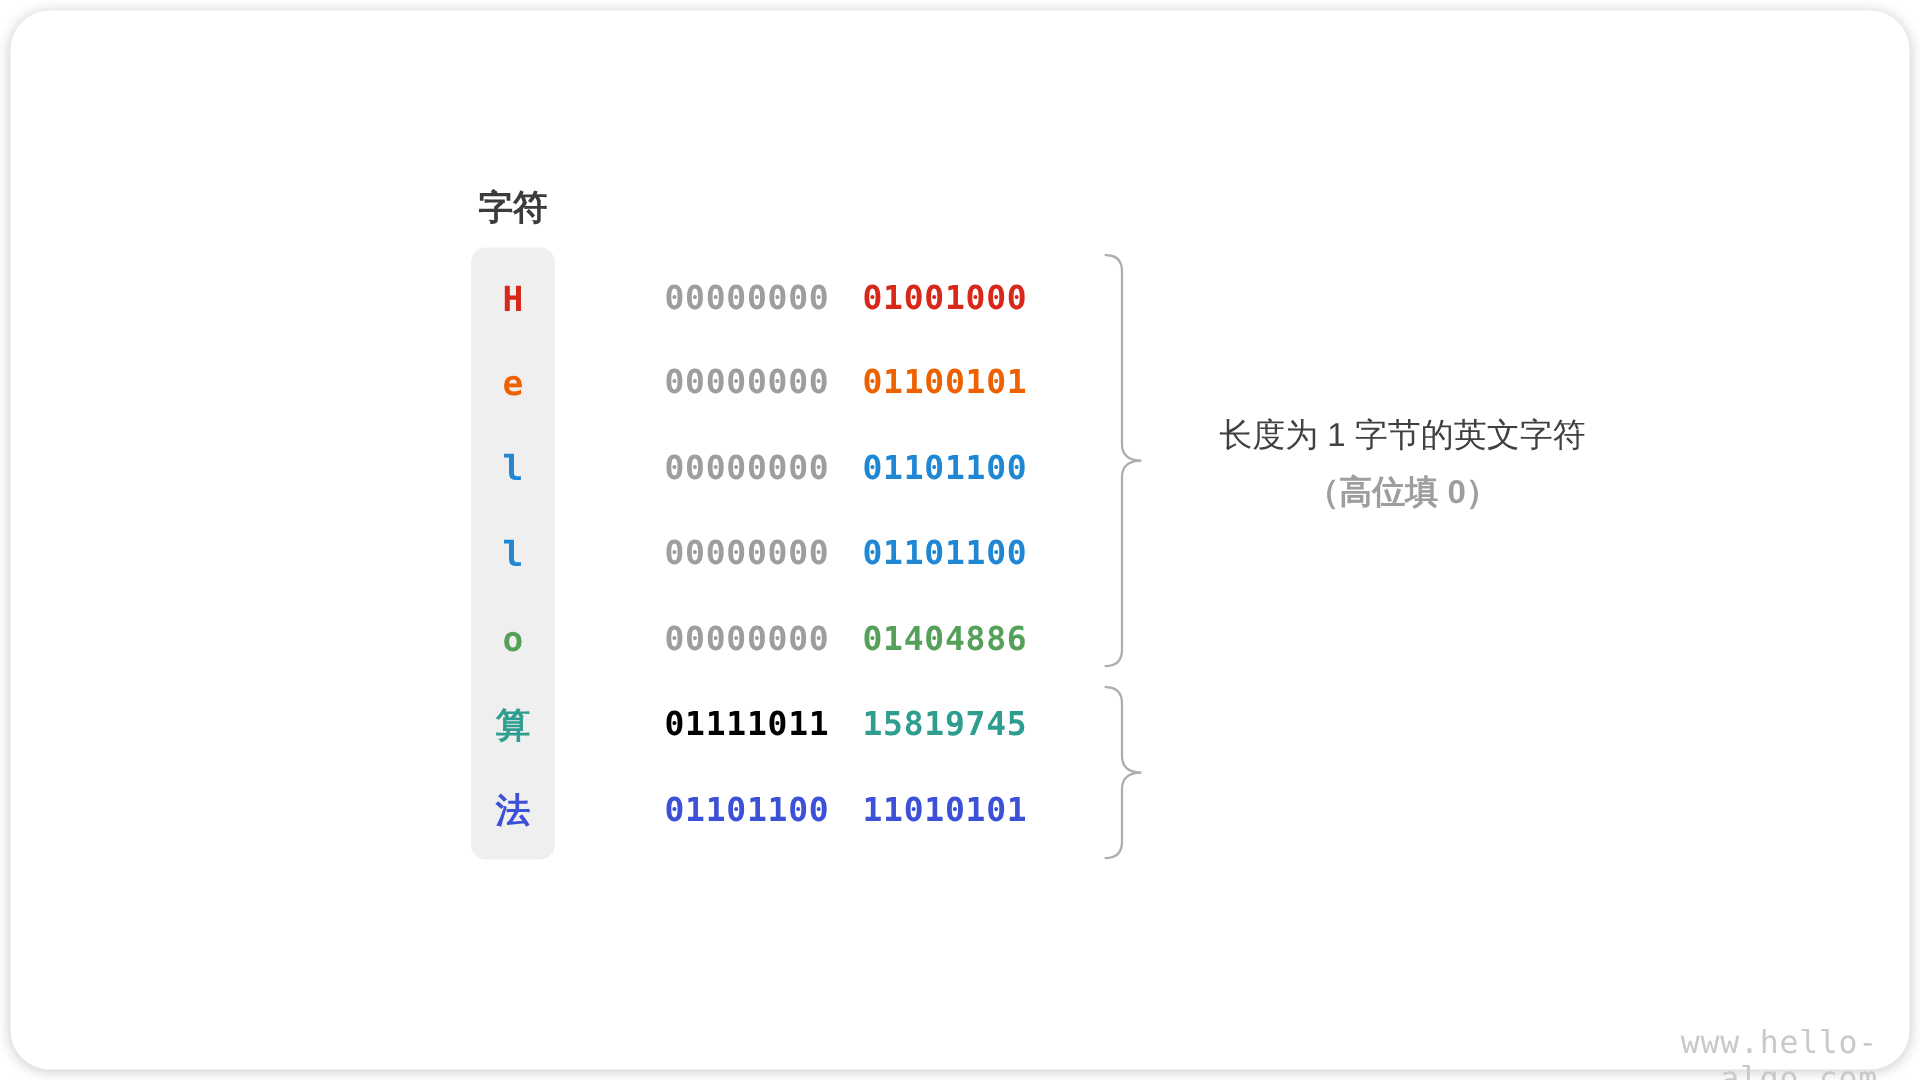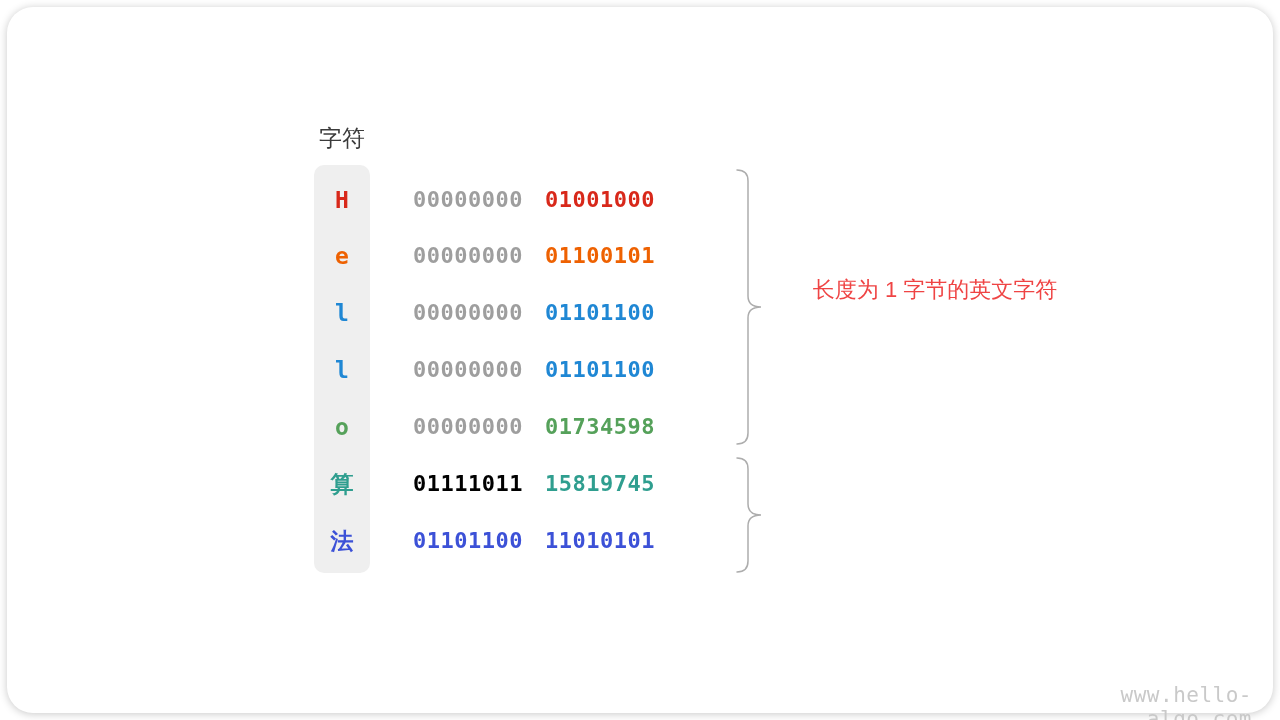--- a/index.html
+++ b/index.html
@@ -18,49 +18,49 @@
     box-shadow: 0 1px 9px rgba(0,0,0,0.22);
   }
   .abs { position: absolute; }
 
   .char-col-bg {
     left: 307px; top: 158px;
     width: 56px; height: 408px;
     background: #efefef;
     border-radius: 10px;
   }
-  .hdr { font-weight: normal; color: #3b3b3b; }
+  .hdr { font-weight: bold; color: #3b3b3b; }
   .hdr-char {
     left: 307px; top: 116px; width: 56px;
     text-align: center; font-size: 23px;
     line-height: 30px;
   }
   .hdr-unicode {
     left: 505px; top: 115px; width: 140px;
     font-family: "DejaVu Sans Mono", monospace;
     font-size: 23px; letter-spacing: 1px;
     line-height: 30px;
   }
   .char-cell {
     left: 307px; width: 56px; height: 30px;
     text-align: center; line-height: 30px;
     font-family: "DejaVu Sans Mono", "Liberation Sans", sans-serif;
     font-weight: bold; font-size: 23px;
   }
   .bin-row {
-    left: 406px; height: 30px; line-height: 30px;
+    left: 436px; height: 30px; line-height: 30px;
     font-family: "DejaVu Sans Mono", monospace;
     font-weight: bold; font-size: 22px;
     letter-spacing: 0.5px; white-space: pre;
   }
   .bin-row .byte1 { margin-right: 22px; }
 
   .ann-line {
     width: 320px; text-align: center;
-    font-size: 22px; color: #ef4444;
+    font-size: 22px; color: #404040;
     line-height: 28px;
   }
   .ann-sub { color: #9e9e9e; font-weight: bold; }
 
   .brace-svg { position: absolute; overflow: visible; }
   .brace-path {
     stroke: #adadad; fill: none;
     stroke-width: 1.5; stroke-linecap: round;
   }
 
@@ -85,34 +85,35 @@
   <div id="rows-container">
       <div class="abs char-cell" style="top: 178px; color: rgb(216, 40, 26);">H</div>
       <div class="abs bin-row" style="top: 178px;"><span class="byte1" style="color: rgb(158, 158, 158);">00000000</span><span class="byte2" style="color: rgb(216, 40, 26);">01001000</span></div>
       <div class="abs char-cell" style="top: 234px; color: rgb(238, 97, 1);">e</div>
       <div class="abs bin-row" style="top: 234px;"><span class="byte1" style="color: rgb(158, 158, 158);">00000000</span><span class="byte2" style="color: rgb(238, 97, 1); text-align: center;">01100101</span></div>
       <div class="abs char-cell" style="top: 291px; color: rgb(31, 135, 212);">l</div>
       <div class="abs bin-row" style="top: 291px;"><span class="byte1" style="color: rgb(158, 158, 158);">00000000</span><span class="byte2" style="color: rgb(31, 135, 212);">01101100</span></div>
       <div class="abs char-cell" style="top: 348px; color: rgb(31, 135, 212);">l</div>
       <div class="abs bin-row" style="top: 348px;"><span class="byte1" style="color: rgb(158, 158, 158);">00000000</span><span class="byte2" style="color: rgb(31, 135, 212);">01101100</span></div>
       <div class="abs char-cell" style="top: 405px; color: rgb(85, 161, 90);">o</div>
-      <div class="abs bin-row" style="top: 405px;"><span class="byte1" style="color: rgb(158, 158, 158);">00000000</span><span class="byte2" style="color: rgb(85, 161, 90);">01734598</span></div>
+      <div class="abs bin-row" style="top: 405px;"><span class="byte1" style="color: rgb(158, 158, 158);">00000000</span><span class="byte2" style="color: rgb(85, 161, 90);">01404886</span></div>
       <div class="abs char-cell" style="top: 462px; color: rgb(47, 158, 143);">算</div>
       <div class="abs bin-row" style="top: 462px;"><span class="byte1" style="color: #000000;">01111011</span><span class="byte2" style="color: rgb(47, 158, 143);">15819745</span></div>
       <div class="abs char-cell" style="top: 519px; color: rgb(60, 81, 215);">法</div>
       <div class="abs bin-row" style="top: 519px;"><span class="byte1" style="color: rgb(60, 81, 215);">01101100</span><span class="byte2" style="color: rgb(60, 81, 215);">11010101</span></div>
     </div>
 
   <svg class="brace-svg" style="left:727px; top:162px;" width="30" height="276" viewBox="0 0 30 276">
     <path class="brace-path" d="M3,1 Q14,1 14,12 L14,127 Q14,138 27,138 Q14,138 14,149 L14,264 Q14,275 3,275"></path>
   </svg>
 
   <svg class="brace-svg" style="left:727px; top:450px;" width="30" height="116" viewBox="0 0 30 116">
     <path class="brace-path" d="M3,1 Q14,1 14,12 L14,47 Q14,58 27,58 Q14,58 14,69 L14,104 Q14,115 3,115"></path>
   </svg>
 
   <div class="abs ann-line" style="left:768px; top:269px;">长度为 1 字节的英文字符</div>
 
+  <div class="abs ann-line ann-sub" style="left:768px; top:307px;">（高位填 0）</div>
 
 
   <div class="abs watermark">www.hello-algo.com</div>
 
 </div>
 
 </body></html>

